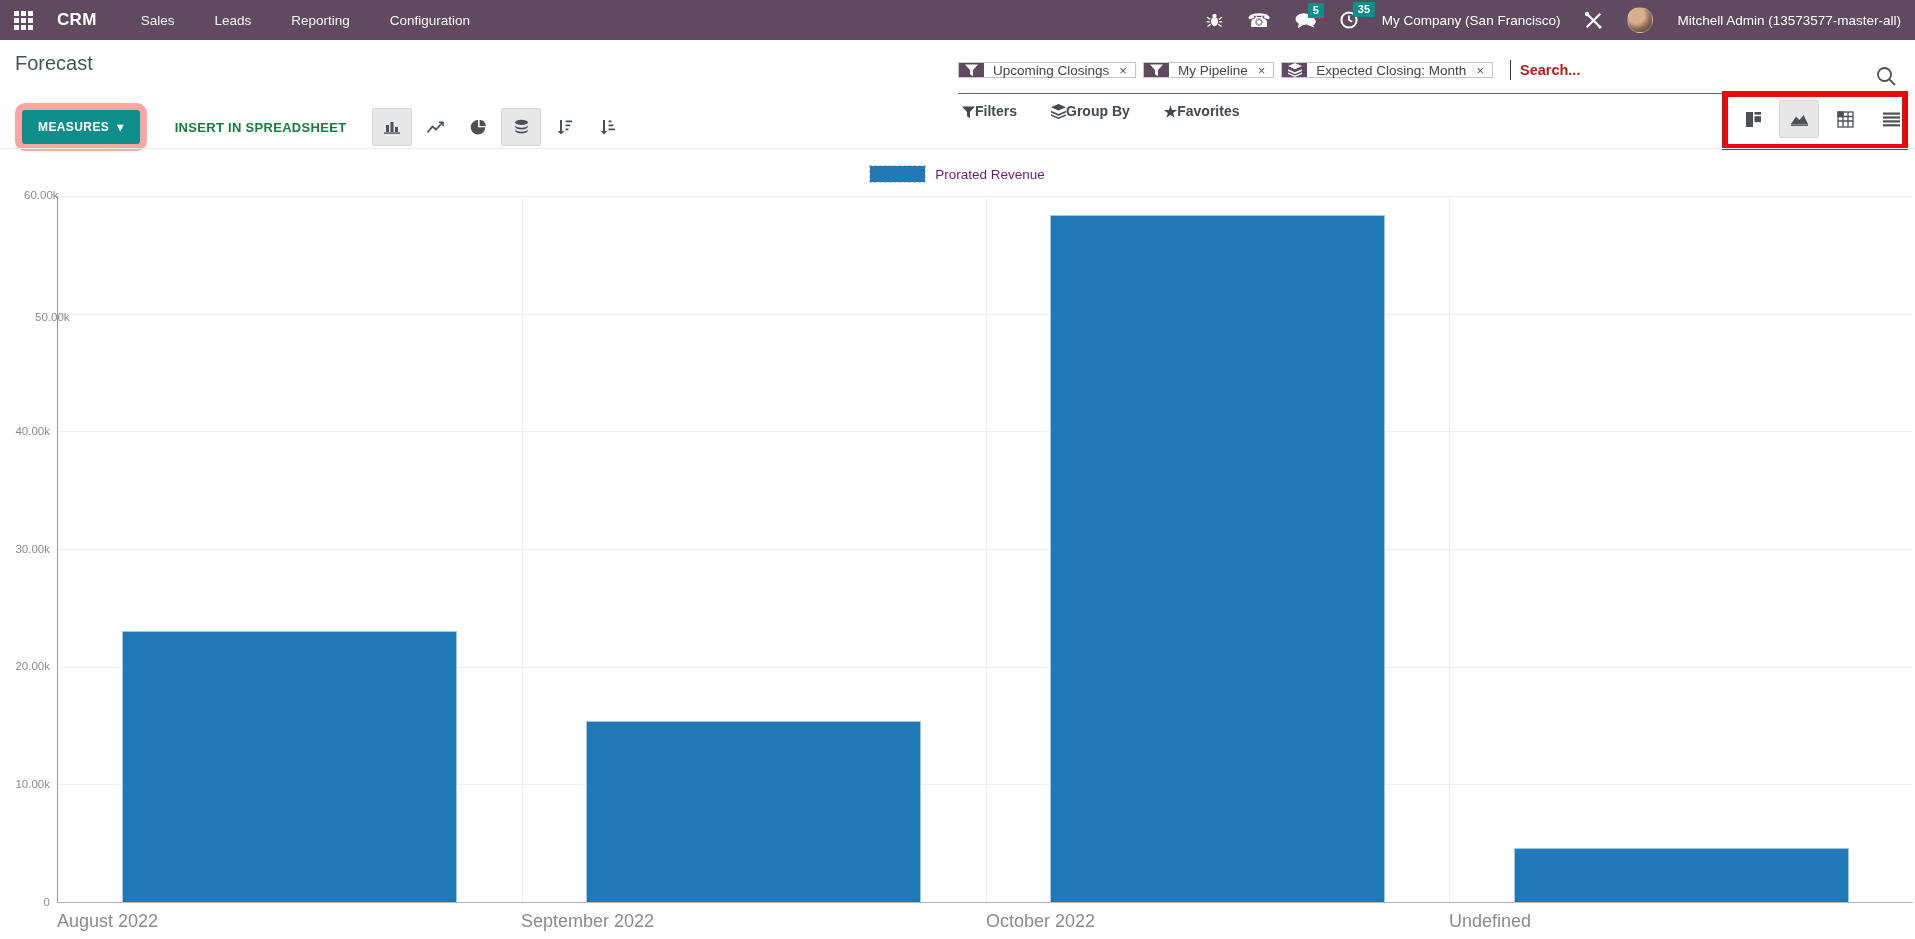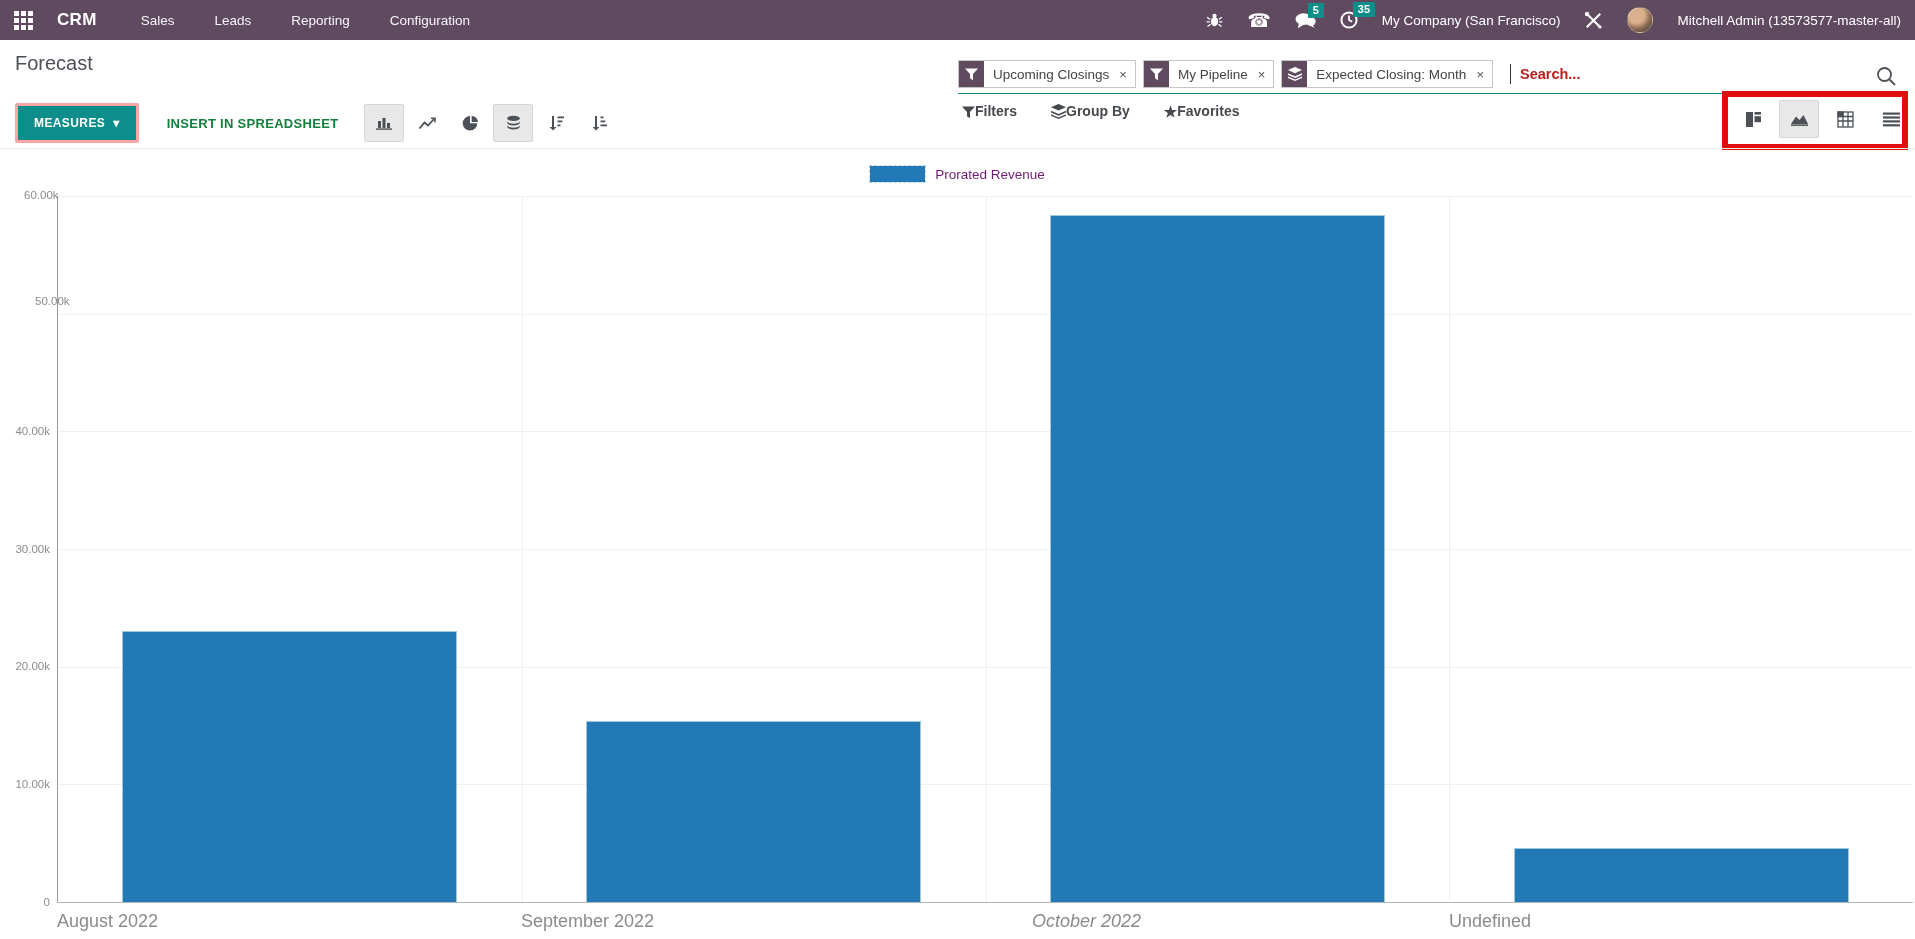--- a/index.html
+++ b/index.html
@@ -25,43 +25,43 @@
   .phone-glyph { font-size:19px; line-height:1; color:#fff; }
   .avatar { width:26px; height:26px; border-radius:50%;
             background:radial-gradient(circle at 35% 30%, #d9b08c 0 35%, #8a6a52 60%, #3c3330 100%);
             border:1px solid rgba(255,255,255,.25); }
   .user-name { white-space:nowrap; }
 
   
   .page-title { position:absolute; left:15px; top:52px; font-size:20px; color:#4c5157; }
 
   .controls { position:absolute; left:15px; top:103px; display:flex; align-items:center; }
-  .btn-measures { background:#0e8e8a; color:#fff; border:3px solid #fca5a5;
+  .btn-measures { background:#0e8e8a; color:#fff; border:7px solid #fca5a5;
                   font-size:12px; font-weight:bold; letter-spacing:.4px;
-                  padding:10px 16px; border-radius:2px; display:flex; gap:8px;
+                  padding:10px 16px; border-radius:10px; display:flex; gap:8px;
                   align-items:flex-end; cursor:pointer; }
   .link-insert { color:#15803d; font-size:13px; font-weight:bold; letter-spacing:.3px;
                  margin-left:28px; cursor:pointer; }
   .icon-row { display:flex; align-items:center; margin-left:26px; }
   .icon-btn { width:40px; height:38px; display:flex; align-items:center; justify-content:center;
               color:#4c5157; cursor:pointer; border:1px solid transparent; border-radius:2px; }
   .icon-btn.active { background:#e8e8e8; border-color:#d6d6d6; }
   .icon-btn + .icon-btn { margin-left:3px; }
 
   .search-filters { position:absolute; left:962px; top:103px; display:flex; align-items:center;
                     gap:34px; font-size:14px; color:#45484d; font-weight:bold; }
   .sf-item { display:flex; align-items:flex-end; cursor:pointer; }
   .sf-item svg { display:block; }
   .star-glyph { font-size:15px; line-height:1; color:#45484d; }
 
   
   .searchbar { position:absolute; left:958px; top:60px; width:947px; height:34px; }
   .facets { display:flex; align-items:center; gap:7px; }
   .facet { display:flex; align-items:stretch; border:1px solid #c6c6c6; background:#fff;
-           height:28px; cursor:pointer; }
+           height:16px; cursor:pointer; }
   .facet-ico { width:25px; background:#5f4a60; color:#fff; display:flex;
                align-items:center; justify-content:center; }
   .facet-label { display:flex; align-items:center; padding:0 9px; font-size:13.5px; color:#454545; }
   .facet-x { display:flex; align-items:center; padding:0 8px 0 1px; color:#555;
              font-size:13px; cursor:pointer; }
   .search-caret { width:1px; height:20px; background:#333; margin:0 2px 0 10px; }
   .search-placeholder { color:#b91c1c; font-size:14.5px;font-weight:bold; }
   .search-underline { position:absolute; left:0; top:33px; width:764px; height:1px; background:#0e8e8a; }
   .magnifier { position:absolute; right:8px; top:5px; color:#4c5157; cursor:pointer; }
 
@@ -323,27 +323,27 @@
       <div class="gridline-v" style="left: 25%;"></div>
       <div class="gridline-v" style="left: 50%;"></div>
       <div class="gridline-v" style="left: 75%;"></div>
       <div class="bar" title="Prorated Revenue: 23000" style="left: 3.475%; width: 18.05%; height: 38.3333%; background: rgb(34, 121, 181);"></div>
       <div class="bar" title="Prorated Revenue: 15400" style="left: 28.475%; width: 18.05%; height: 25.6667%; background: rgb(34, 121, 181);"></div>
       <div class="bar" title="Prorated Revenue: 58400" style="left: 53.475%; width: 18.05%; height: 97.3333%; background: rgb(34, 121, 181);"></div>
       <div class="bar" title="Prorated Revenue: 4600" style="left: 78.475%; width: 18.05%; height: 7.66667%; background: rgb(34, 121, 181);"></div>
     </div>
   <div id="yticks">
       <div class="ytick" style="top: 189px; padding-left: 24px;">60.00k</div>
-      <div class="ytick" style="top: 295px; padding-left: 35px;">50.00k</div>
+      <div class="ytick" style="top: 311px; padding-left: 35px;">50.00k</div>
       <div class="ytick" style="top: 424.667px;">40.00k</div>
       <div class="ytick" style="top: 542.5px;">30.00k</div>
       <div class="ytick" style="top: 660.333px;">20.00k</div>
       <div class="ytick" style="top: 778.167px;">10.00k</div>
       <div class="ytick" style="top: 896px;">0</div>
     </div>
   <div id="xlabels">
       <div class="xlabel" style="left: 57px; width: 464px;">August 2022</div>
       <div class="xlabel" style="left: 521px; width: 464px;">September 2022</div>
-      <div class="xlabel" style="left: 1032px; width: 464px; font-style: italic;">October 2022</div>
+      <div class="xlabel" style="left: 986px; width: 464px;">October 2022</div>
       <div class="xlabel" style="left: 1449px; width: 464px;">Undefined</div>
     </div>
 
 </div>
 
 </body></html>

